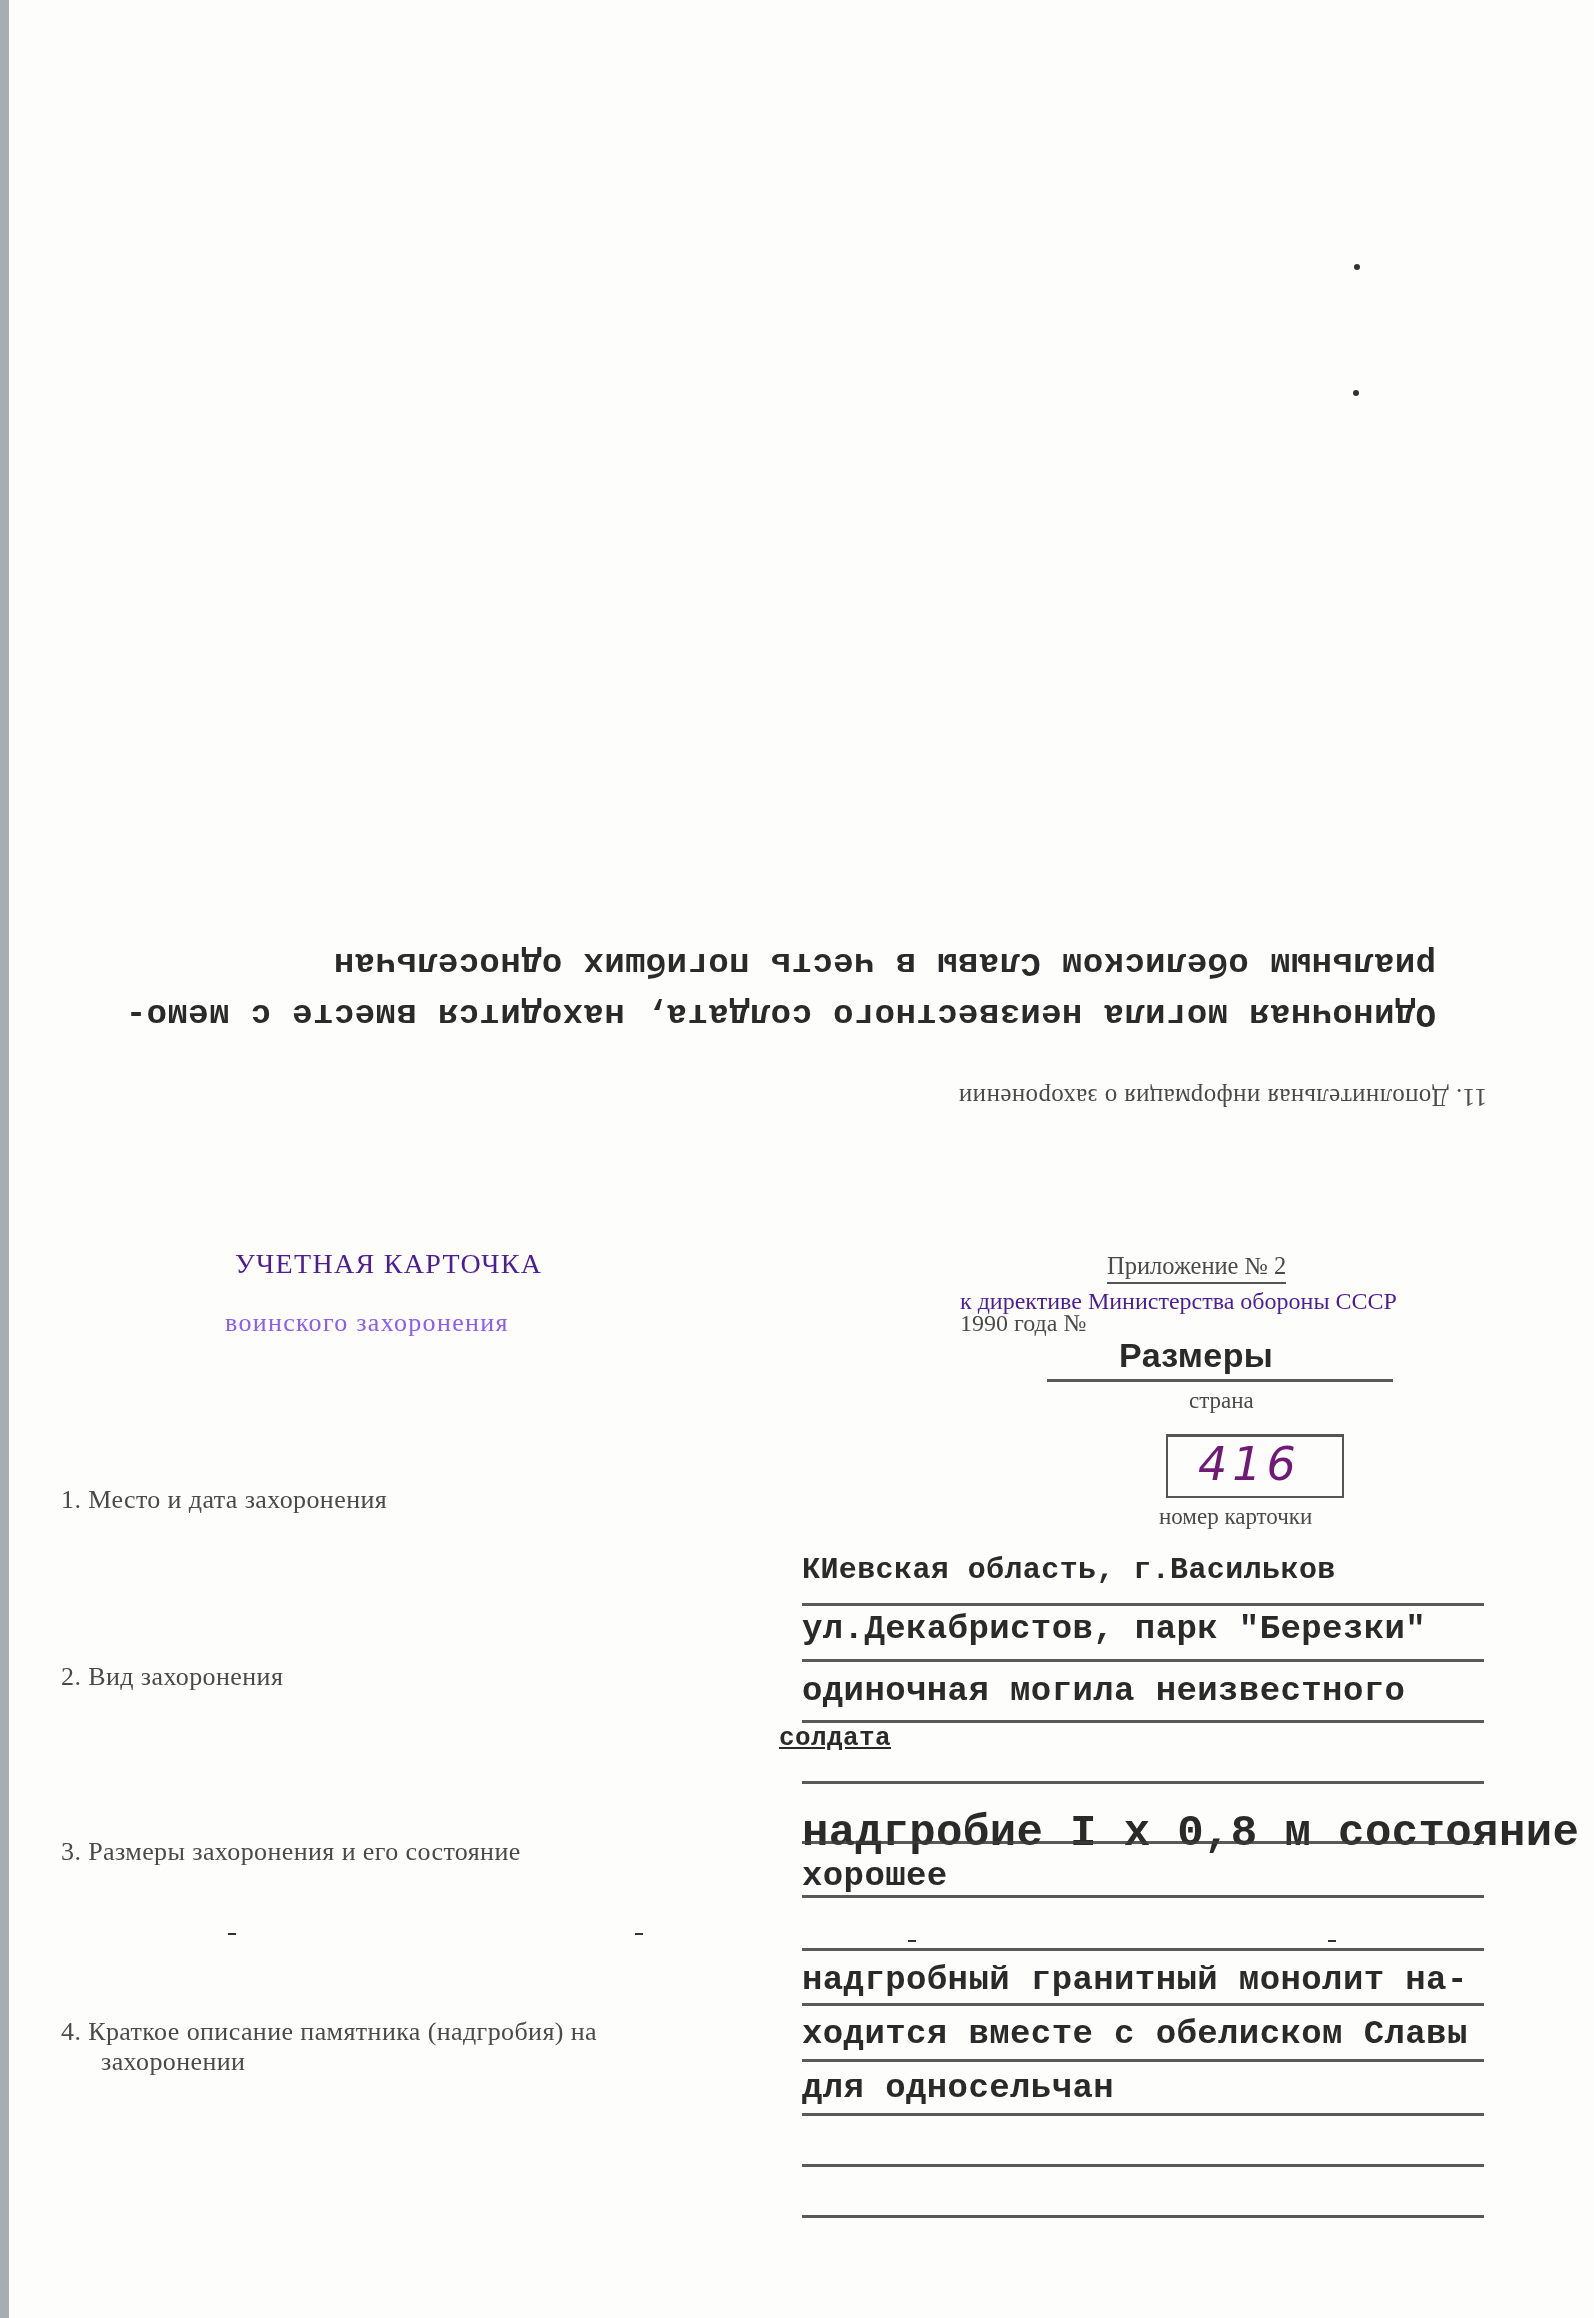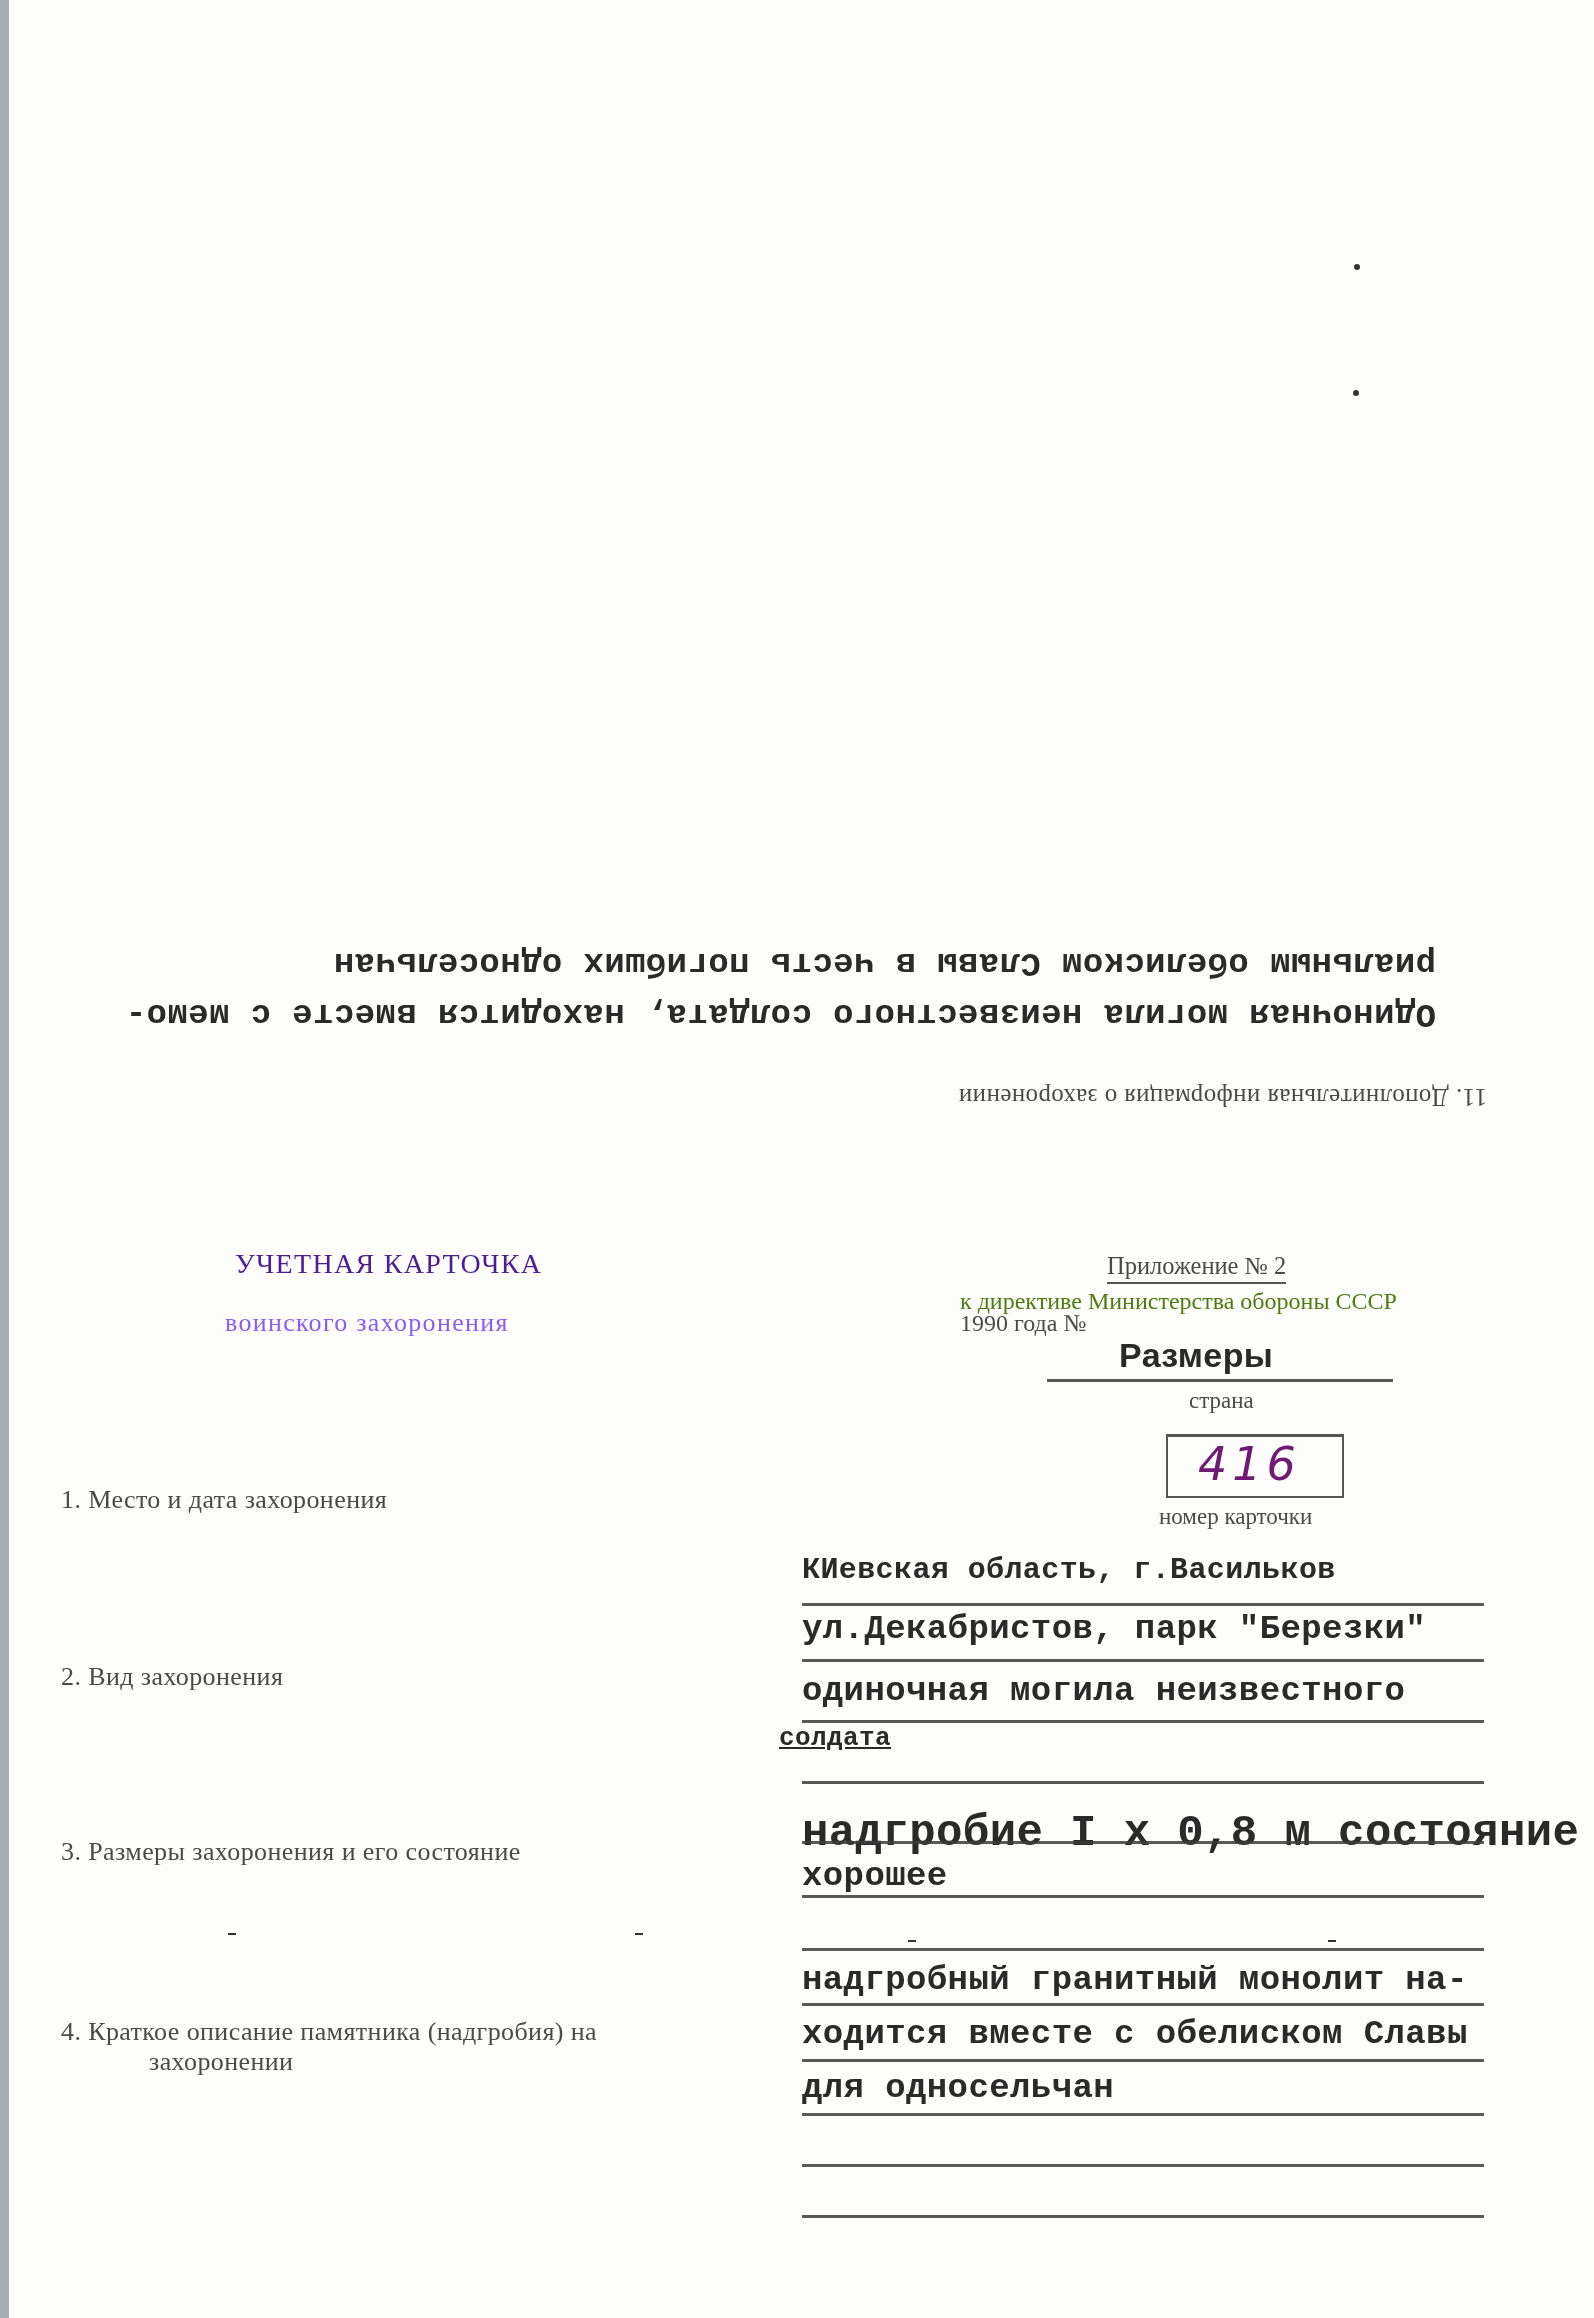--- a/index.html
+++ b/index.html
@@ -26,39 +26,39 @@
 <div class="edge"></div>
 
 <div class="abs flip typed" style="left:321px; top:944px; width:1115px; font-size:34px; text-align:left;">риальным обелиском Славы в честь погибших односельчан</div>
 <div class="abs flip typed" style="left:118px; top:995px; width:1318px; font-size:34px; text-align:left;">Одиночная могила неизвестного солдата, находится вместе с мемо-</div>
 <div class="abs flip label" style="left:811px; top:1083px; width:676px; font-size:25px; text-align:left;">11. Дополнительная информация о захоронении</div>
 
 <div class="abs" style="left:235px; top:1248px; font-size:28px; letter-spacing:1.3px; color:#4c1d95;">УЧЕТНАЯ КАРТОЧКА</div>
 <div class="abs" style="left:225px; top:1308px; font-size:26px; letter-spacing:1.3px; color:#8b5cf6;">воинского захоронения</div>
 
 <div class="abs" style="left:1107px; top:1252px; font-size:24.5px; color:#4a4a4a; border-bottom:2.5px solid #555; padding-bottom:1.7px;">Приложение № 2</div>
-<div class="abs" style="left:960px; top:1288px; font-size:24px; color:#4d7c0f;">к директиве Министерства обороны СССР</div>
+<div class="abs" style="left:960px; top:1288px; font-size:24px; color:#4c1d95;">к директиве Министерства обороны СССР</div>
 <div class="abs" style="left:960px; top:1310px; font-size:24px; color:#4a4a4a;">1990 года №</div>
 
 <div class="abs typed" style="left:1119px; top:1336px; font-size:34px; font-family:'Liberation Sans','DejaVu Sans',sans-serif;">Размеры</div>
 <div class="line" style="left:1047px; top:1379px; width:346px;"></div>
 <div class="abs" style="left:1189px; top:1388px; font-size:23px; color:#4a4a4a;">страна</div>
 
 <div class="abs" style="left:1166px; top:1434px; width:174px; height:64px; border-left:2.5px solid #555; border-right:2.5px solid #555;">
   <div style="position:absolute; left:0; top:0; right:0; height:2.5px; background:#555;"></div>
   <div style="position:absolute; left:0; bottom:0; right:0; height:2.5px; background:#555;"></div>
   <div style="position:absolute; left:30px; top:3.4px; font-size:46px; font-style:italic; color:#701a75; font-family:'DejaVu Sans', sans-serif; letter-spacing:5px;">416</div>
 </div>
 <div class="abs" style="left:1159px; top:1504px; font-size:23px; color:#4a4a4a;">номер карточки</div>
 
 <div class="abs label" style="left:61px; top:1485px;">1. Место и дата захоронения</div>
 <div class="abs label" style="left:61px; top:1662px;">2. Вид захоронения</div>
 <div class="abs label" style="left:61px; top:1837px;">3. Размеры захоронения и его состояние</div>
 <div class="abs label" style="left:61px; top:2017px;">4. Краткое описание памятника (надгробия) на</div>
-<div class="abs label" style="left:101px; top:2047px;margin-left:48px;">захоронении</div>
+<div class="abs label" style="left:101px; top:2047px;">захоронении</div>
 
 <div class="abs typed" style="left:802px; top:1553px; font-size:30px;">КИевская область, г.Васильков</div>
 <div class="line" style="left:802px; top:1603px; width:682px;"></div>
 <div class="abs typed" style="left:802px; top:1610px; font-size:34px;">ул.Декабристов, парк "Березки"</div>
 <div class="line" style="left:802px; top:1659px; width:682px;"></div>
 <div class="abs typed" style="left:802px; top:1672px; font-size:34px;">одиночная могила неизвестного</div>
 <div class="line" style="left:802px; top:1720px; width:682px;"></div>
 <div class="abs typed" style="left:779px; top:1723px; font-size:26px;text-decoration:underline;">солдата</div>
 <div class="line" style="left:802px; top:1781px; width:682px;"></div>
 

